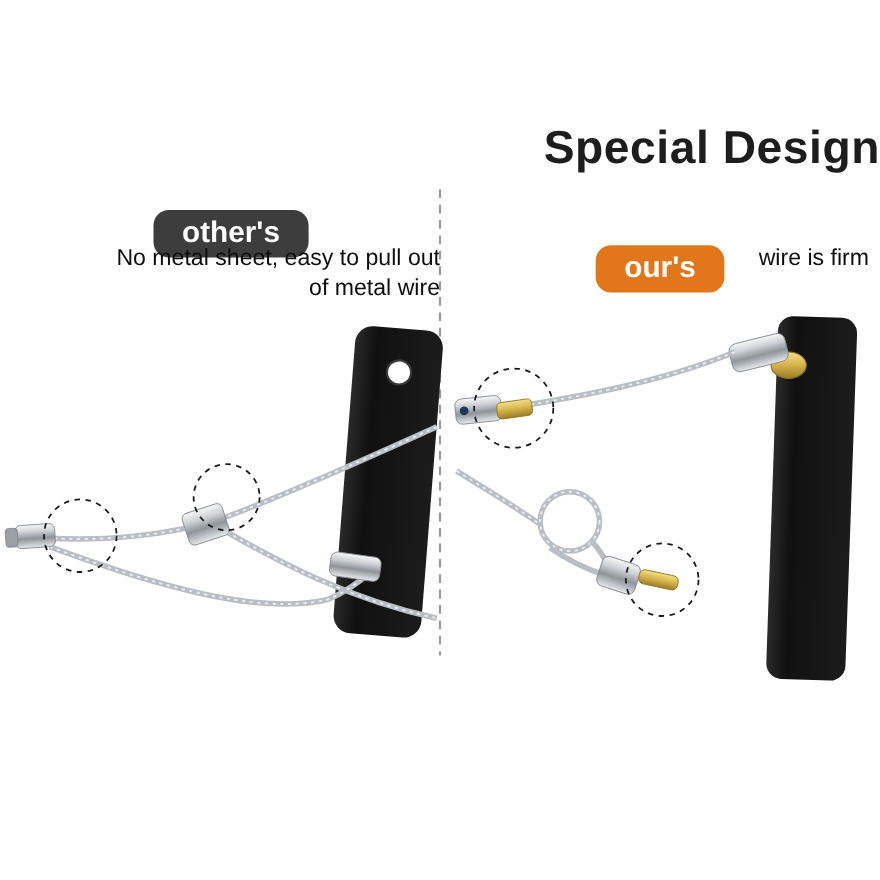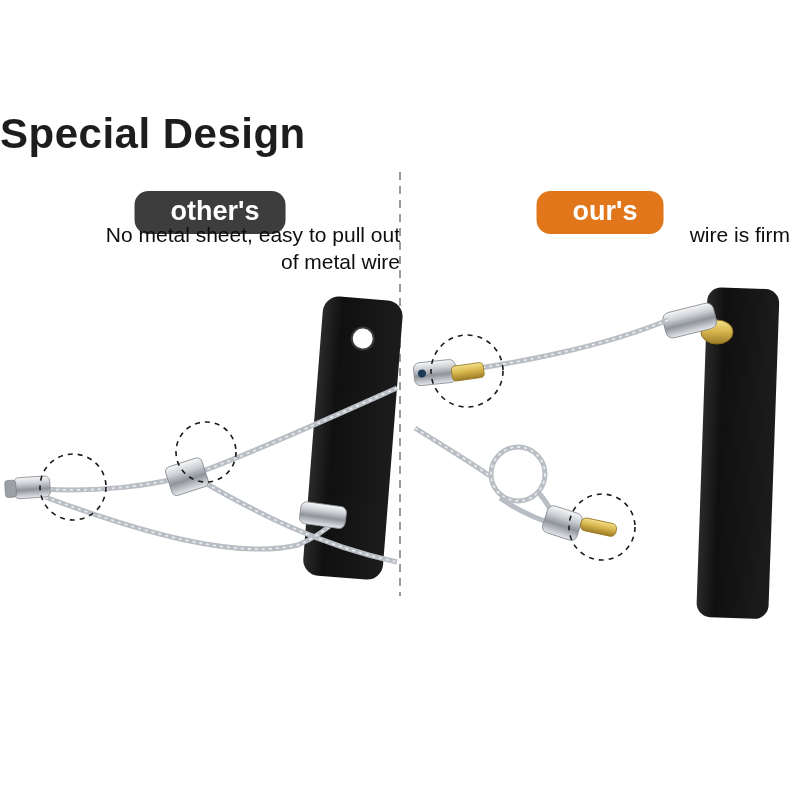--- a/index.html
+++ b/index.html
@@ -2,30 +2,30 @@
 <html><head>
 <meta charset="utf-8">
 <style>
   html,body { margin:0; padding:0; background:#ffffff; }
   .canvas {
     position:relative; width:800px; height:800px; background:#ffffff;
     overflow:hidden; font-family:"Liberation Sans", sans-serif;
   }
   .title {
     position:absolute; top:110px; left:0; width:800px;
-    text-align:left; font-size:42px; font-weight:700; color:#1d1d1d;
+    text-align:right; font-size:42px; font-weight:700; color:#1d1d1d;
     letter-spacing:0.5px;
   }
   .badge {
     position:absolute; top:191px; transform:translateX(-50%);
-    padding:5px 26px 7px 36px; border-radius:14px;
+    padding:5px 26px 7px 26px; border-radius:14px;
     color:#ffffff; font-size:27px; font-weight:700; white-space:nowrap;
   }
   .badge-dark   { left:210px; background:#3d3d3d; }
-  .badge-orange { left:600px; background:#e2761b; }
+  .badge-orange { left:600px; background:#e2761b;margin-top:32px; }
   .caption {
     position:absolute; top:222px; width:380px; text-align:right;
     font-size:21px; color:#0e0e0e; line-height:1.28;
   }
   .caption-left  { left:20px; }
   .caption-right { left:410px; }
   .art { position:absolute; left:0; top:0; width:800px; height:800px; }
 </style>
 </head>
 <body>

